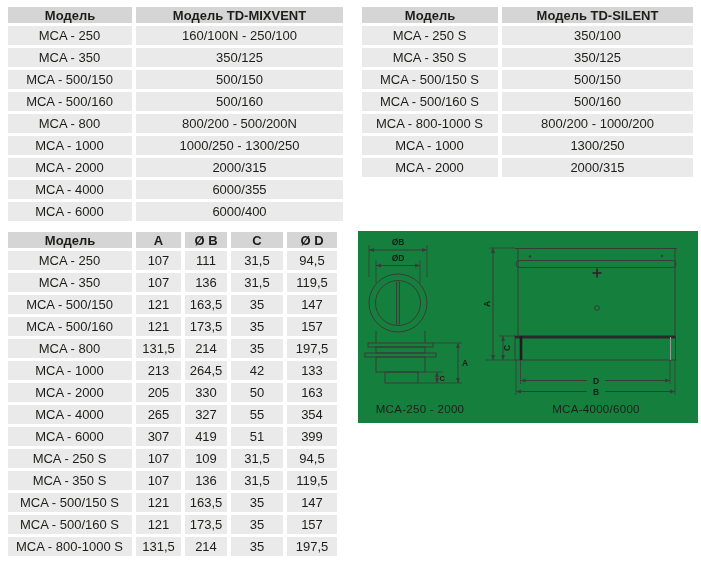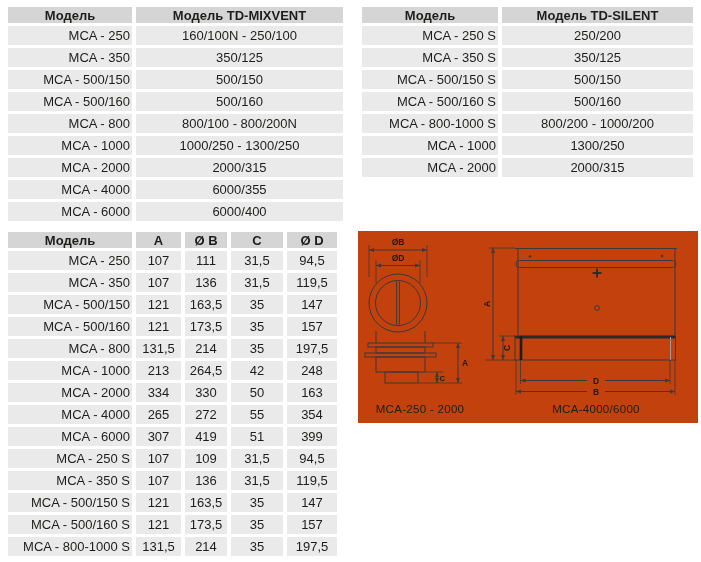--- a/index.html
+++ b/index.html
@@ -12,27 +12,27 @@
     table-layout:fixed;
   }
   .tbl th{
     background:#d5d5d5;height:16px;font-size:13px;font-weight:700;
     padding:0 2px;white-space:nowrap;overflow:hidden;
   }
   .tbl td{
     background:#eaeaea;height:19px;font-size:13px;font-weight:400;
     text-align:center;padding:0 2px;white-space:nowrap;overflow:hidden;
   }
-  .tbl td:first-child{text-align:right;padding-left:1px;}
+  .tbl td:first-child{text-align:center;padding-left:1px;}
   #t-mixvent{left:4px;top:4px;width:343px;}
   #t-silent{left:358px;top:4px;width:339px;}
   #t-dims{left:4px;top:229px;width:337px;}
   #diagram-panel{
     position:absolute;left:358px;top:231px;width:340px;height:192px;
-    background:#c2410c;
+    background:#15803d;
   }
   #diagram-panel svg{display:block;}
   .ln{stroke:#3a3a3a;stroke-width:1;fill:none;}
   .thin{stroke:#3a3a3a;stroke-width:0.8;fill:none;}
   .thick{stroke:#2a2a2a;stroke-width:2.4;fill:none;}
   .dimtxt{font-family:"Liberation Sans",sans-serif;font-size:8.5px;font-weight:700;fill:#1d1d1b;}
   .dimtxt-sm{font-family:"Liberation Sans",sans-serif;font-size:7.5px;font-weight:700;fill:#1d1d1b;}
   .lbltxt{font-family:"Liberation Sans",sans-serif;font-size:11.5px;font-weight:400;fill:#1d1d1b;letter-spacing:0.3px;}
 </style>
 </head>
@@ -61,21 +61,21 @@
       <tr>
         <td>MCA - 500/150</td>
         <td>500/150</td>
       </tr>
       <tr>
         <td>MCA - 500/160</td>
         <td>500/160</td>
       </tr>
       <tr>
         <td>MCA - 800</td>
-        <td>800/100 - 800/200N</td>
+        <td>800/200 - 500/200N</td>
       </tr>
       <tr>
         <td>MCA - 1000</td>
         <td>1000/250 - 1300/250</td>
       </tr>
       <tr>
         <td>MCA - 2000</td>
         <td>2000/315</td>
       </tr>
       <tr>
@@ -96,21 +96,21 @@
     </colgroup>
 <thead>
       <tr>
         <th>Модель</th>
         <th>Модель TD-SILENT</th>
       </tr>
     </thead>
     <tbody>
       <tr>
         <td>MCA - 250 S</td>
-        <td>250/200</td>
+        <td>350/100</td>
       </tr>
       <tr>
         <td>MCA - 350 S</td>
         <td>350/125</td>
       </tr>
       <tr>
         <td>MCA - 500/150 S</td>
         <td>500/150</td>
       </tr>
       <tr>
@@ -183,33 +183,33 @@
         <td>131,5</td>
         <td>214</td>
         <td>35</td>
         <td>197,5</td>
       </tr>
       <tr>
         <td>MCA - 1000</td>
         <td>213</td>
         <td>264,5</td>
         <td>42</td>
-        <td>248</td>
+        <td>133</td>
       </tr>
       <tr>
         <td>MCA - 2000</td>
-        <td>334</td>
+        <td>205</td>
         <td>330</td>
         <td>50</td>
         <td>163</td>
       </tr>
       <tr>
         <td>MCA - 4000</td>
         <td>265</td>
-        <td>272</td>
+        <td>327</td>
         <td>55</td>
         <td>354</td>
       </tr>
       <tr>
         <td>MCA - 6000</td>
         <td>307</td>
         <td>419</td>
         <td>51</td>
         <td>399</td>
       </tr>

